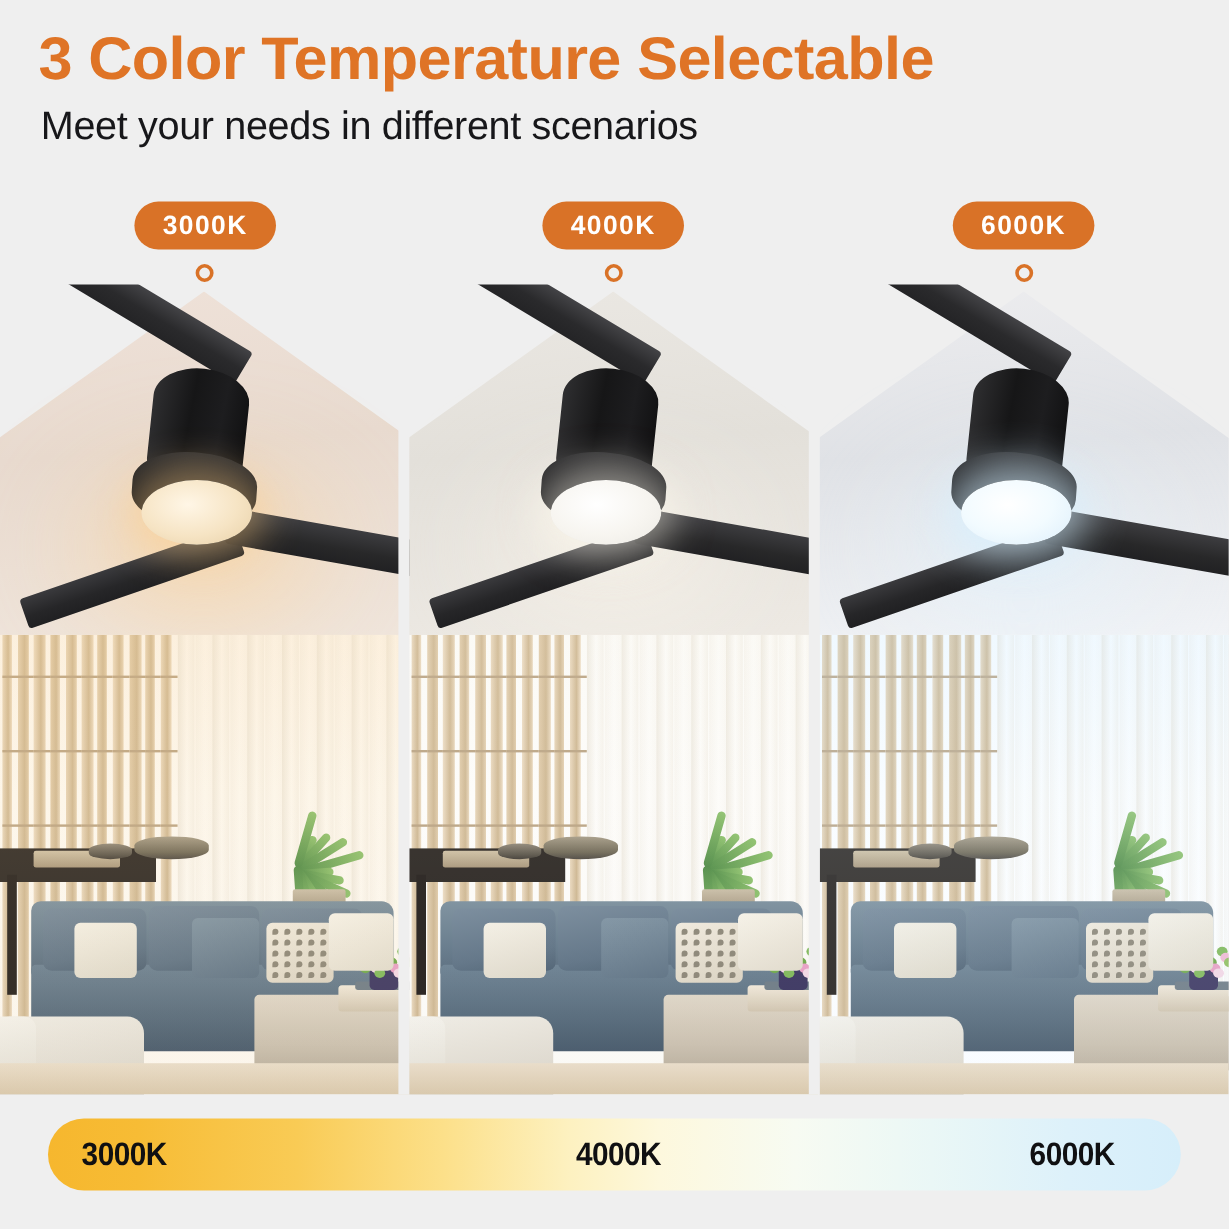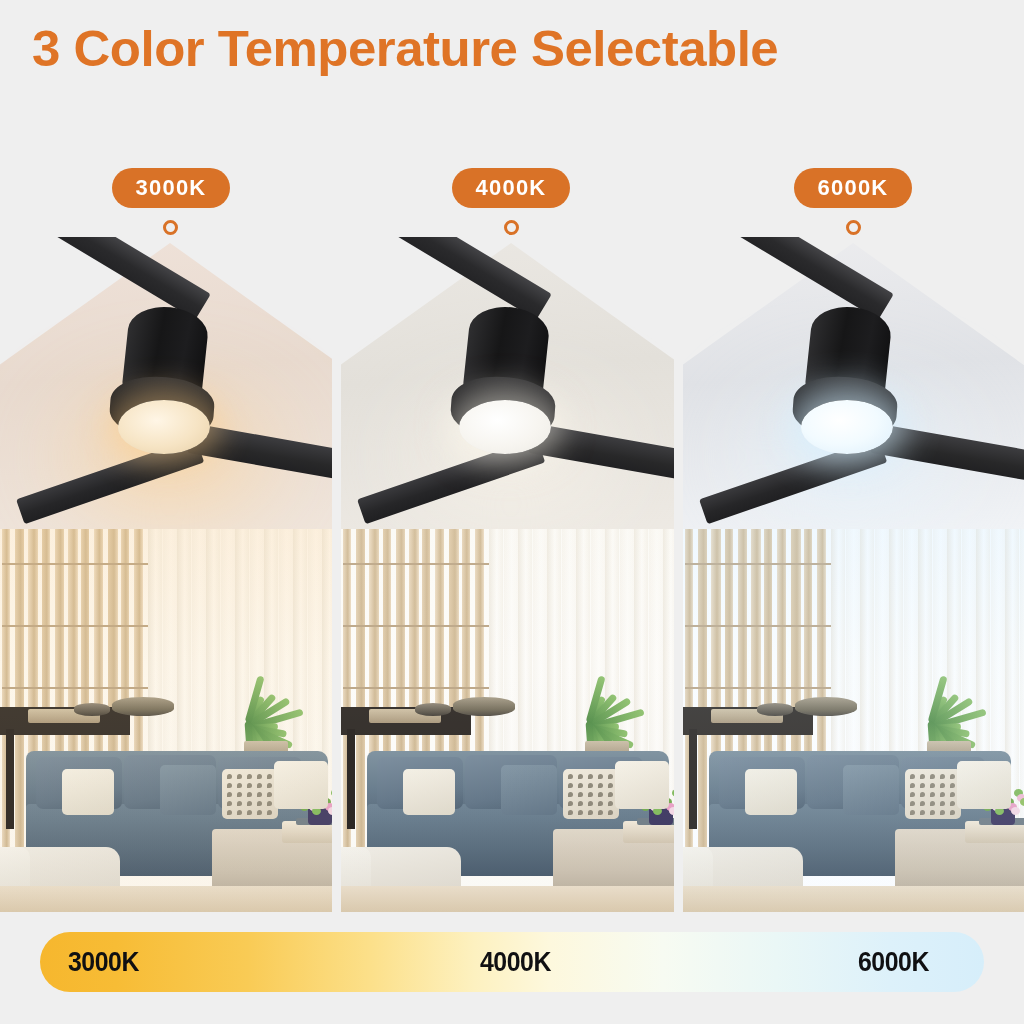--- a/index.html
+++ b/index.html
@@ -214,20 +214,21 @@
   .kl-2 { left:440px; }
   .kl-3 { left:818px; }
 </style>
 </head>
 <body>
 
 <div class="page">
 
   <div class="header">
     <div class="title">3 Color Temperature Selectable</div>
+    <div class="subtitle">Meet your needs in different scenarios</div>
   </div>
 
   <div class="badge badge-1">
     <span>3000K</span>
   </div>
   <div class="marker marker-1"></div>
 
   <div class="badge badge-2">
     <span>4000K</span>
   </div>

